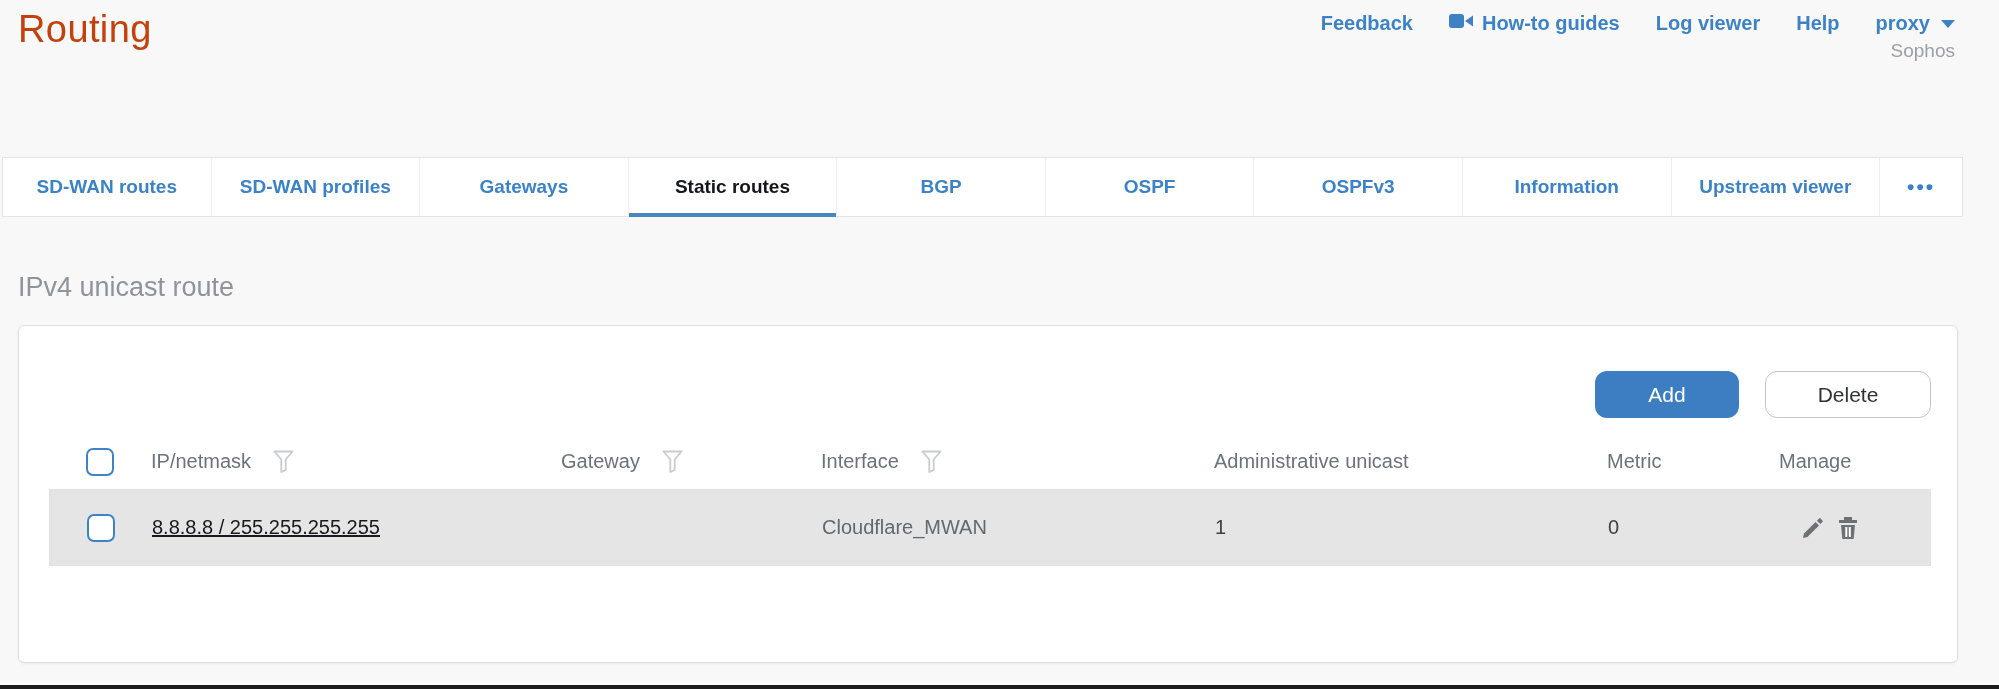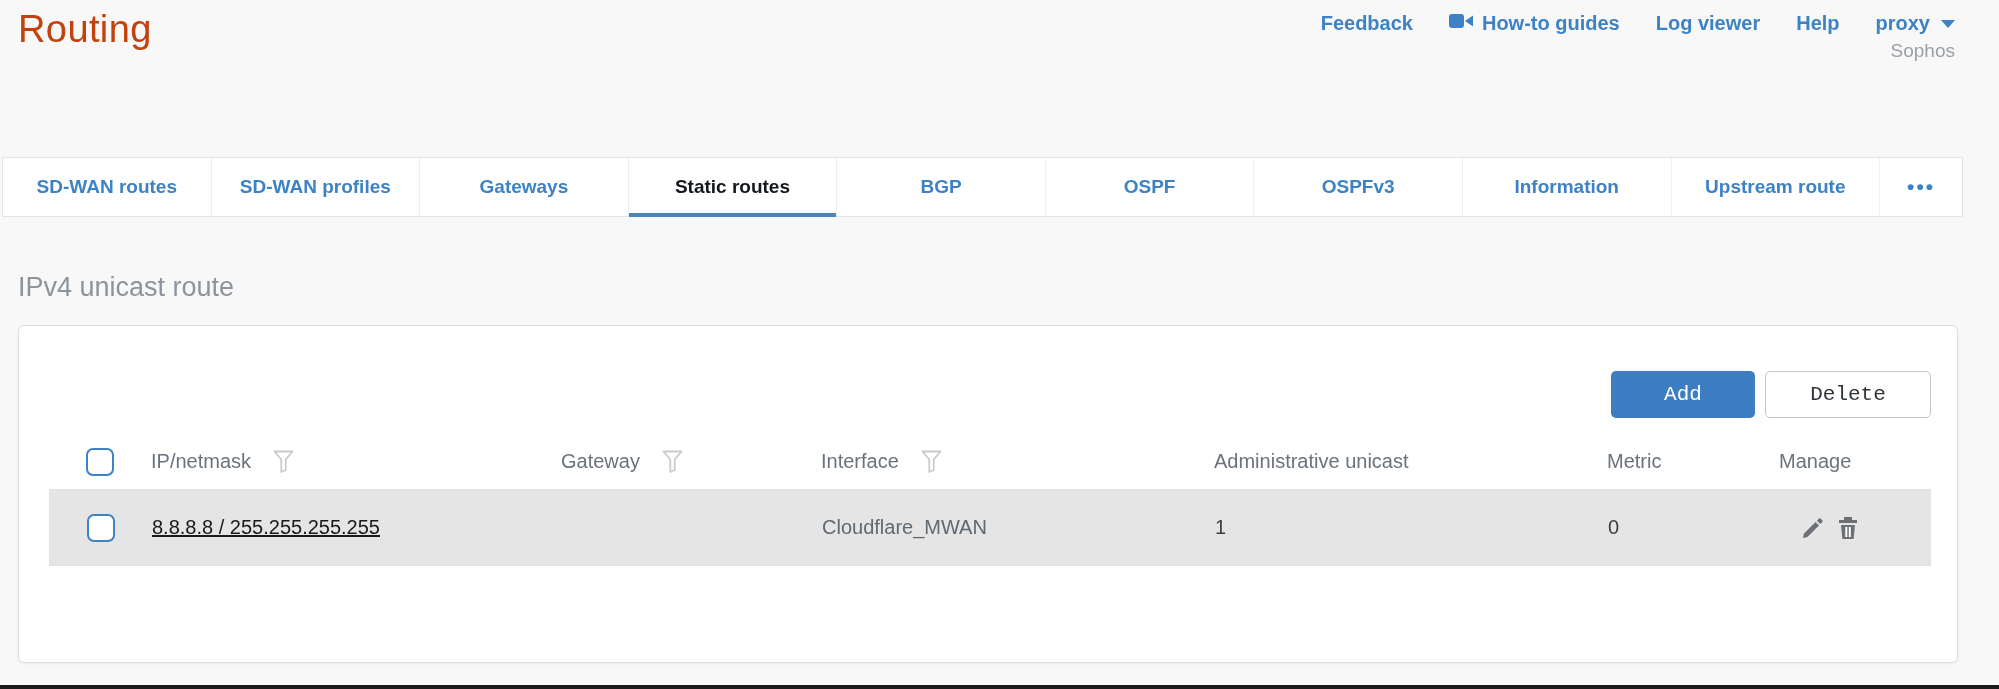--- a/index.html
+++ b/index.html
@@ -61,26 +61,26 @@
   }
 
   .card {
     position:absolute; left:18px; top:325px; width:1940px; height:338px;
     background:#fff; border:1px solid #dbdddf; border-radius:6px;
     box-shadow:0 1px 3px rgba(0,0,0,.05);
   }
 
   .btn-row { position:absolute; top:45px; right:26px; display:flex; gap:10px; }
   .btn {
-    height:47px; border-radius:5px; font-size:21px; cursor:pointer;
+    height:47px; border-radius:12px; font-size:21px; cursor:pointer;
     display:flex; align-items:center; justify-content:center;
-    font-family:Liberation Mono, monospace;
+    font-family:Liberation Sans, sans-serif;
   }
   .btn-add { width:144px; background:#3d7ec2; color:#ffffff; border:none; }
-  .btn-delete { width:166px; background:#ffffff; color:#2e3338; border:1px solid #c3c6c9; }
+  .btn-delete { width:166px; background:#ffffff; color:#2e3338; border:1px solid #c3c6c9;margin-left:16px; }
 
   
   .grid-cols {
     display:grid;
     grid-template-columns:102px 410px 260px 393px 393px 172px 1fr;
     align-items:center;
   }
   .thead {
     position:absolute; left:30px; top:108px; width:1882px; height:55px;
     color:#6a737b; font-size:20px;
@@ -139,21 +139,21 @@
 
 <div class="tabbar">
   <div class="tab">SD-WAN routes</div>
   <div class="tab">SD-WAN profiles</div>
   <div class="tab">Gateways</div>
   <div class="tab active">Static routes</div>
   <div class="tab">BGP</div>
   <div class="tab">OSPF</div>
   <div class="tab">OSPFv3</div>
   <div class="tab">Information</div>
-  <div class="tab">Upstream route</div>
+  <div class="tab">Upstream viewer</div>
   <div class="tab-more">•••</div>
 </div>
 
 <div class="section-heading">IPv4 unicast route</div>
 
 <div class="card">
 
   <div class="btn-row">
     <button class="btn btn-add">Add</button>
     <button class="btn btn-delete">Delete</button>

